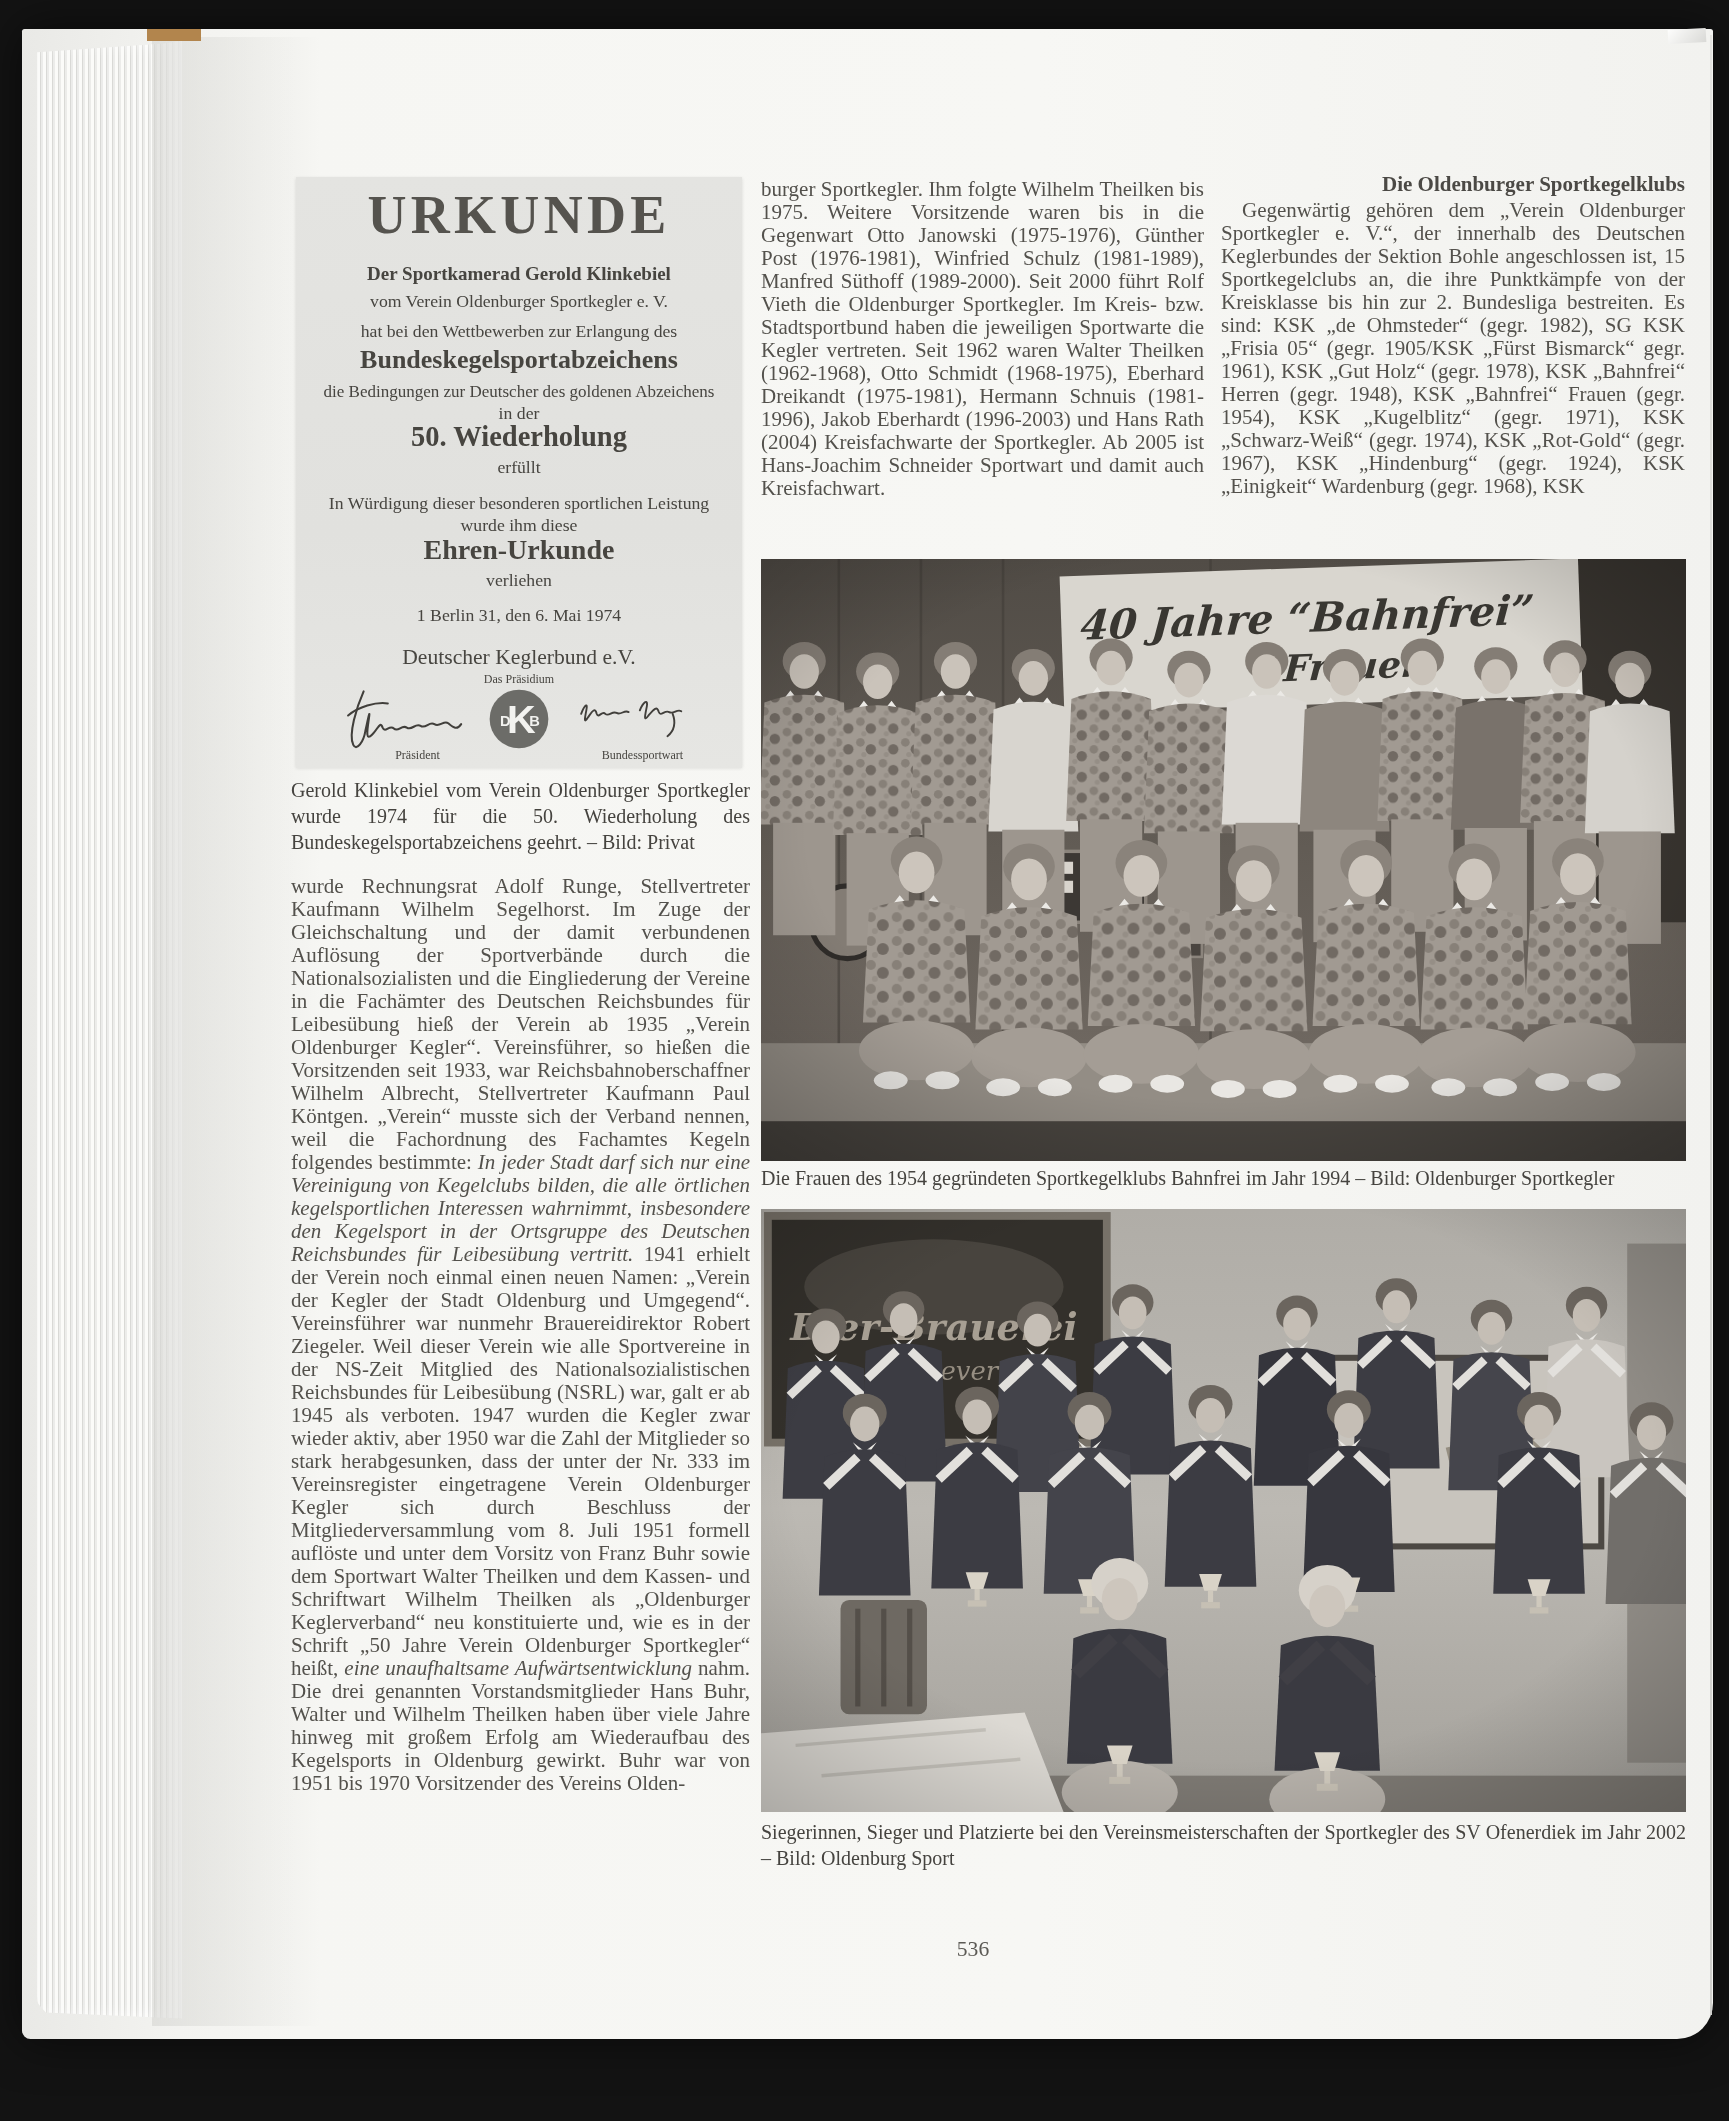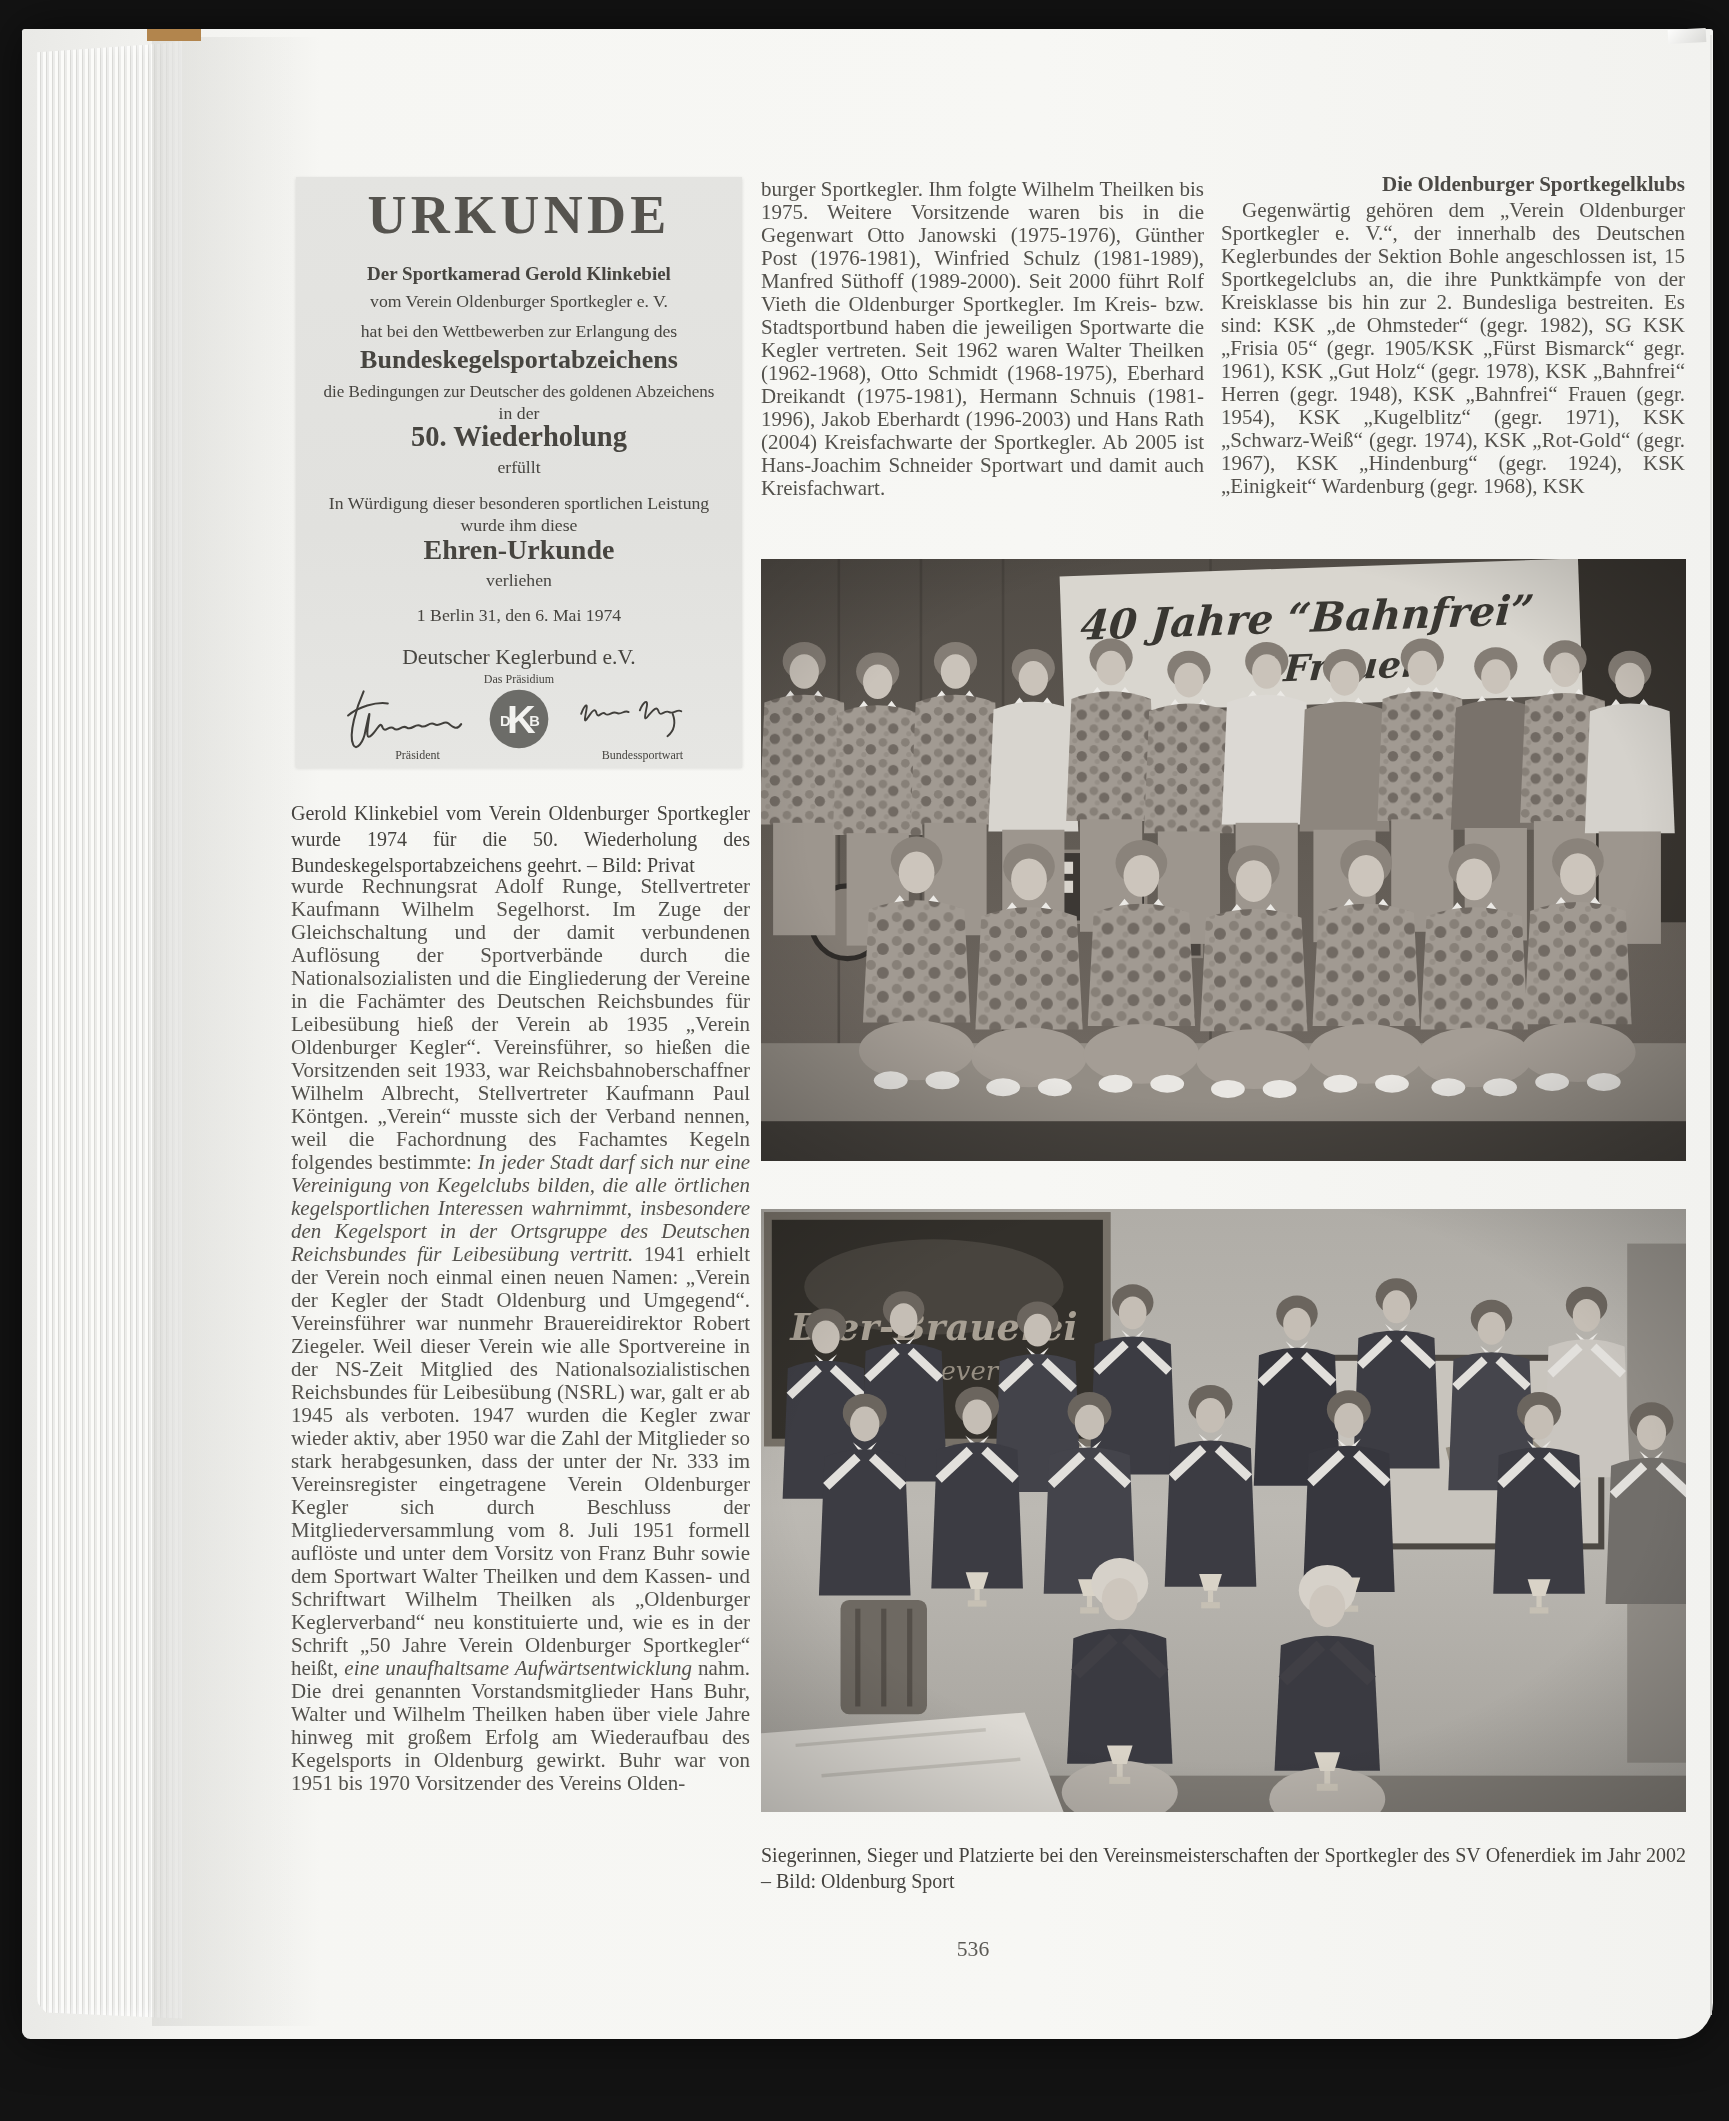--- a/index.html
+++ b/index.html
@@ -21,21 +21,21 @@
     background:linear-gradient(90deg,rgba(210,210,206,.55),rgba(247,247,244,0) 75%);}
   .spine-tab{position:absolute;left:147px;top:28.5px;width:54px;height:12px;background:#b2854d;}
   .corner-fold{position:absolute;left:1668px;top:29px;width:38px;height:14px;
     background:linear-gradient(135deg,#fdfdfc,#d9d9d6);transform:rotate(-3deg);}
   .page-crease{position:absolute;left:1710px;top:35px;width:1.7px;height:1980px;
     background:linear-gradient(#e3e3e0,#cfcfcb);}
 
   
   .print{color:#53514c;font-size:21px;line-height:23px;text-align:justify;}
   .it{font-style:italic;}
-  .caption{color:#45433f;font-size:20px;line-height:26px;text-align:justify;margin-top:23px;}
+  .caption{color:#45433f;font-size:20px;line-height:26px;text-align:justify;}
 
   .col-left-body{position:absolute;left:291px;top:875px;width:459px;}
   .col-mid-body{position:absolute;left:761px;top:178px;width:443px;font-family:Liberation Serif, serif;}
   .col-right{position:absolute;left:1221px;top:173px;width:464px;}
   .col-right .heading{font-weight:bold;color:#4b4945;font-size:21px;line-height:23px;
     text-align:right;margin:0 0 2.6px 0;}
   .col-right .print .first-indent{display:inline-block;width:21px;}
 
   
   .certificate{position:absolute;left:296px;top:177px;width:446px;height:591px;
@@ -223,20 +223,21 @@
         <use href="#p1kneel" transform="translate(310,360) scale(1.15)" fill="url(#mottle1)"></use>
         <use href="#p1kneel" transform="translate(440,356) scale(1.15)" fill="url(#mottle1)"></use>
         <use href="#p1kneel" transform="translate(570,362) scale(1.15)" fill="url(#mottle1)"></use>
         <use href="#p1kneel" transform="translate(700,356) scale(1.15)" fill="url(#mottle1)"></use>
         <use href="#p1kneel" transform="translate(825,360) scale(1.15)" fill="url(#mottle1)"></use>
         <use href="#p1kneel" transform="translate(945,354) scale(1.15)" fill="url(#mottle1)"></use>
       </g>
       <rect x="0" y="0" width="1070" height="696" fill="url(#vig1)"></rect>
     </svg>
   </div>
+  <div class="photo1-caption caption">Die Frauen des 1954 gegründeten Sportkegelklubs Bahnfrei im Jahr 1994 – Bild: Oldenburger Sportkegler</div>
 
   <div class="photo photo2">
     <svg viewBox="0 0 1070 697" preserveAspectRatio="none">
       <defs>
         <linearGradient id="wall2" x1="0" y1="0" x2="0" y2="1">
           <stop offset="0" stop-color="#b0ada7"></stop>
             <stop offset="0.5" stop-color="#bcb9b3"></stop>
             <stop offset="1" stop-color="#a5a29c"></stop>
         </linearGradient>
         <radialGradient id="vig2" cx="0.5" cy="0.45" r="0.75">

